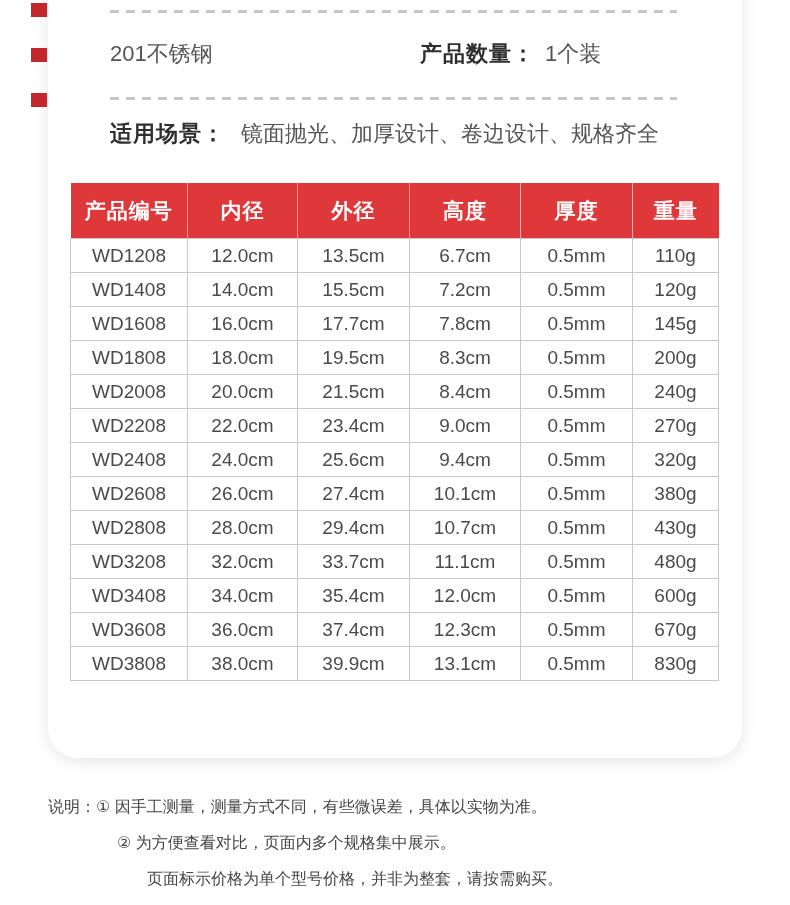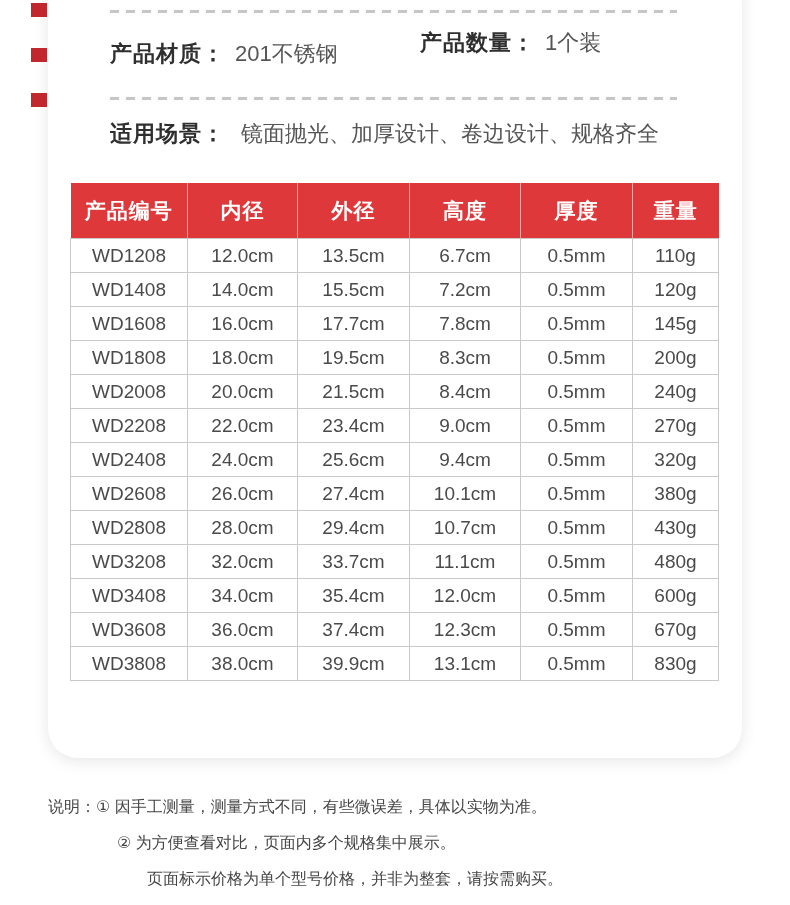--- a/index.html
+++ b/index.html
@@ -22,21 +22,21 @@
     background:repeating-linear-gradient(90deg,#c6c6c6 0 9px,transparent 9px 16px);
   }
   .dash-top{top:10px;}
   .dash-mid{top:97px;}
   .specline{
     position:absolute;display:flex;align-items:baseline;white-space:nowrap;
     font-size:22px;line-height:26px;color:#555555;
   }
   .specline .lbl{font-weight:700;color:#2f2f2f;margin-right:10px;letter-spacing:1px;}
   .mat{left:110px;top:41px;}
-  .qty{left:420px;top:30px;justify-content:space-between;}
+  .qty{left:420px;top:41px;justify-content:space-between;}
   .scene{left:110px;top:121px;}
   .scene .lbl{margin-right:16px;}
   table.spec{
     position:absolute;left:70px;top:183px;width:648px;
     border-collapse:collapse;table-layout:fixed;
     font-family:"Liberation Sans","DejaVu Sans",sans-serif;
   }
   table.spec thead th{
     background:#de383b;color:#ffffff;font-size:21px;font-weight:700;
     height:55px;padding:0;text-align:center;letter-spacing:1px;
@@ -62,21 +62,20 @@
 
 <div class="card"></div>
 
 <div class="marker m1"></div>
 <div class="marker m2"></div>
 <div class="marker m3"></div>
 
 <div class="dashed dash-top"></div>
 
 <div class="specline mat">
-  <span class="lbl">产品材质：</span>
   <span>201不锈钢</span>
 </div>
 <div class="specline qty">
   <span class="lbl">产品数量：</span>
   <span>1个装</span>
 </div>
 
 <div class="dashed dash-mid"></div>
 
 <div class="specline scene">

